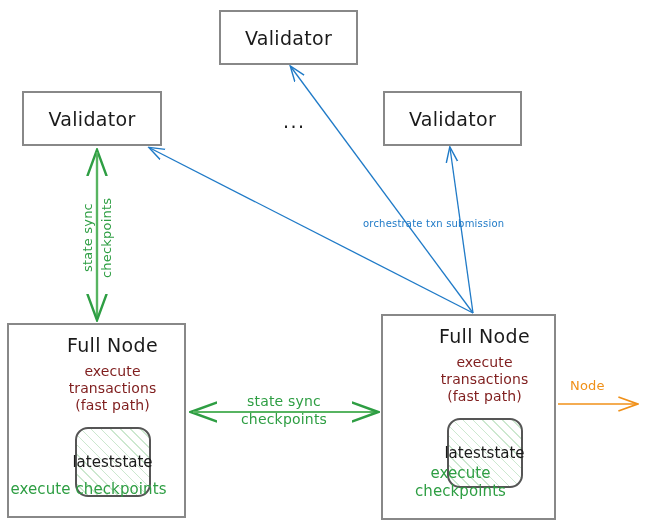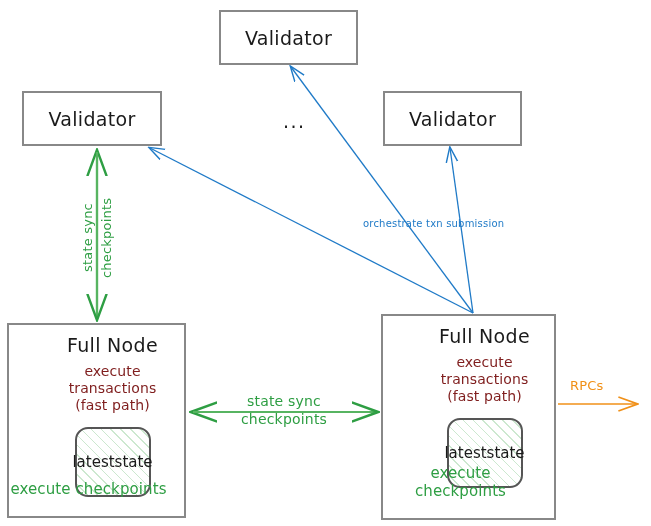--- a/index.html
+++ b/index.html
@@ -223,15 +223,15 @@
   <div class="lbl lbl-blue" style="left:363px; top:218px;">orchestrate txn submission</div>
 
   <div class="lbl lbl-green" style="left:226px; top:392px; width:116px;">
     <div>state sync</div>
     <div>checkpoints</div>
   </div>
 
   <div class="lbl lbl-vert-green" style="left:80px; top:272px;">state sync</div>
   <div class="lbl lbl-vert-green" style="left:99px; top:278px;">checkpoints</div>
 
-  <div class="lbl lbl-orange" style="left:570px; top:378px;">RPCs</div>
+  <div class="lbl lbl-orange" style="left:570px; top:378px;">Node</div>
 
 </div>
 
 </body></html>

